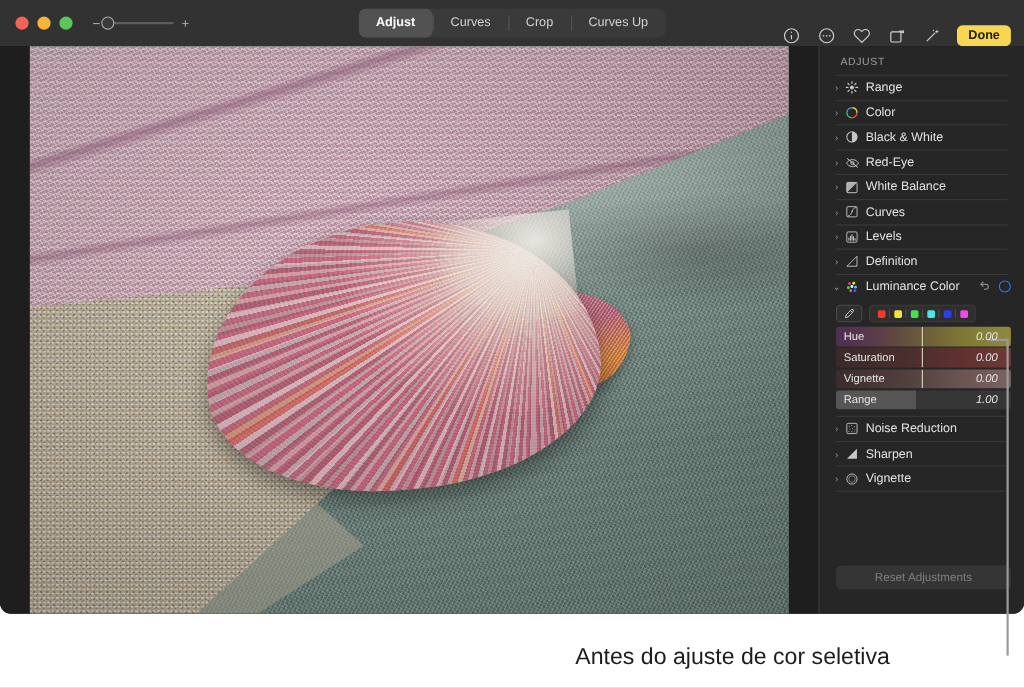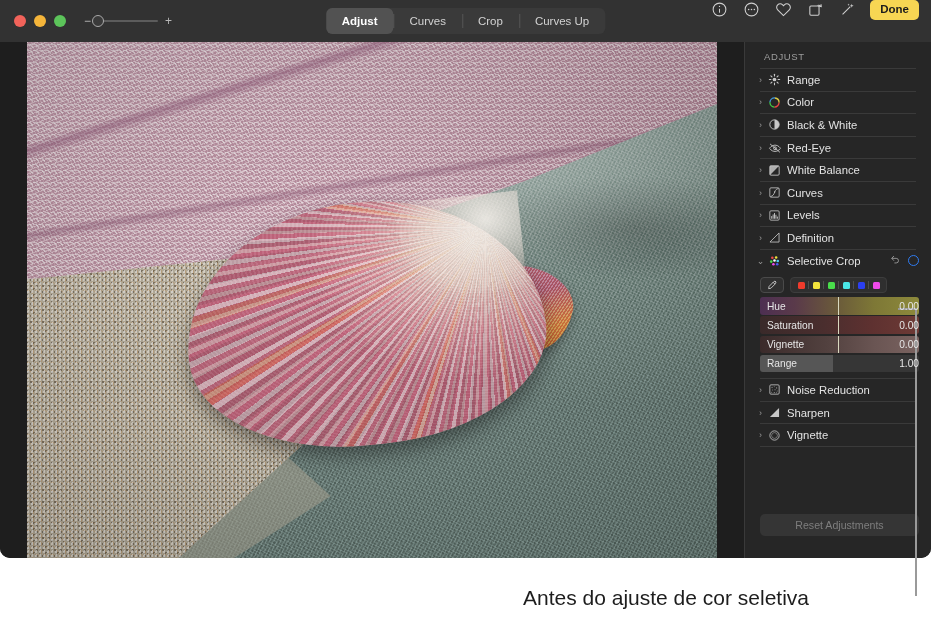--- a/index.html
+++ b/index.html
@@ -25,21 +25,21 @@
     background:#3a3a3a; border:1.3px solid #a9a9a9; }
 
   .tabs{ position:absolute; left:50%; top:8px; transform:translateX(-50%);
     height:26px; display:flex; align-items:stretch; background:#3a3a3a; border-radius:6px; padding:0; }
   .tab{ display:flex; align-items:center; justify-content:center; padding:0 16px;
     font-size:11.5px; color:#d3d3d3; position:relative; cursor:default; }
   .tab.active{ background:#525252; border-radius:6px; color:#ffffff; font-weight:bold; }
   .tab .sep{ position:absolute; left:0; top:6px; bottom:6px; width:1px; background:#565656; }
   .tab.active .sep, .tab:first-child .sep{ display:none; }
 
-  .rtools{ position:absolute; right:12px; top:0; height:42px; display:flex; align-items:flex-start; gap:13px; }
+  .rtools{ position:absolute; right:12px; top:0; height:42px; display:flex; align-items:flex-end; gap:13px; }
   .ricon{ width:19px; height:19px; color:#cfcfcf; display:flex; align-items:center; justify-content:center; }
   .done{ background:#f7d653; color:#1c1c1c; font-size:11.5px; font-weight:bold;
     border-radius:5px; padding:4px 10px; line-height:1; }
 
   
   .photostage{ position:absolute; left:0; top:42px; width:744px; height:516px; background:#1e1e1e; }
   .photo{ position:absolute; left:27px; top:0; width:690px; height:516px; overflow:hidden; }
   .ph-layer{ position:absolute; inset:0; }
 
   
@@ -173,21 +173,21 @@
   .eyedrop{ width:24px; height:16px; border-radius:4px; background:#2f2f2f;
     border:1px solid #4a4a4a; display:flex; align-items:center; justify-content:center; color:#d8d8d8; }
   .swatchbar{ display:flex; align-items:center; background:#2f2f2f; border:1px solid #3d3d3d;
     border-radius:4px; height:16px; padding:0 3px; }
   .sw{ width:7px; height:7px; border-radius:1.5px; margin:0 3.5px; }
   .swsep{ width:1px; height:8px; background:#4d4d4d; }
 
   .slider{ position:relative; height:17.5px; margin:1.6px 12px 0 15px; border-radius:3px;
     overflow:hidden; display:flex; align-items:center; }
   .sl-name{ font-size:10.2px; color:#e6e6e6; padding-left:7px; position:relative; z-index:2; }
-  .sl-val{ margin-left:auto; font-size:10.2px; color:#e6e6e6; padding-right:0; position:relative; z-index:2; }
+  .sl-val{ margin-left:auto; font-size:10.2px; color:#e6e6e6; padding-right:12px; position:relative; z-index:2;font-style:italic; }
   .sl-mark{ position:absolute; top:0; bottom:0; width:1.4px; background:#d9d9c0; z-index:1; }
 
   .sl-hue{ background:linear-gradient(90deg,#4d2f52 0%, #5a3a4a 22%, #6a5a3a 48%, #7e7836 72%, #8d8a3c 100%);justify-content:space-between; }
   .sl-sat{ background:linear-gradient(90deg,#3a2a2a 0%, #4a2e2e 40%, #5e3130 70%, #6d3a35 100%);gap:36px; }
   .sl-lum{ background:linear-gradient(90deg,#3b2b2b 0%, #52413f 42%, #6a5553 72%, #7a6360 100%); }
   .sl-range{ background:linear-gradient(90deg,#565656 0%, #565656 46%, #363636 46%, #363636 100%); }
 
   .reset{ position:absolute; left:15px; right:12px; bottom:22px; height:22px;
     background:#353535; border-radius:5px; display:flex; align-items:center; justify-content:center;
     font-size:10.6px; color:#7e7e7e; }
@@ -431,21 +431,21 @@
         <svg width="13" height="13" viewBox="0 0 24 24">
           <circle cx="8" cy="7" r="2.4" fill="#ef4a4a"></circle>
           <circle cx="15" cy="6.4" r="2.4" fill="#f0e23c"></circle>
           <circle cx="6" cy="14" r="2.4" fill="#49dd4b"></circle>
           <circle cx="12" cy="12" r="2.4" fill="#ffffff"></circle>
           <circle cx="18" cy="13" r="2.4" fill="#4ad0ee"></circle>
           <circle cx="10" cy="19" r="2.4" fill="#ef4aea"></circle>
           <circle cx="17" cy="19" r="2.4" fill="#4a5cf0"></circle>
         </svg>
       </span>
-      <span class="lbl">Selective Crop</span>
+      <span class="lbl">Luminance Color</span>
       <span class="rgt">
         <span class="revert">
           <svg width="11" height="11" viewBox="0 0 24 24" fill="none" stroke="currentColor" stroke-width="2" stroke-linecap="round">
             <path d="M4.5 9.5h9a5 5 0 0 1 0 10h-3"></path>
               <path d="M8 5 3.8 9.5 8 14"></path>
           </svg>
         </span>
         <span class="onoff"></span>
       </span>
     </div>

